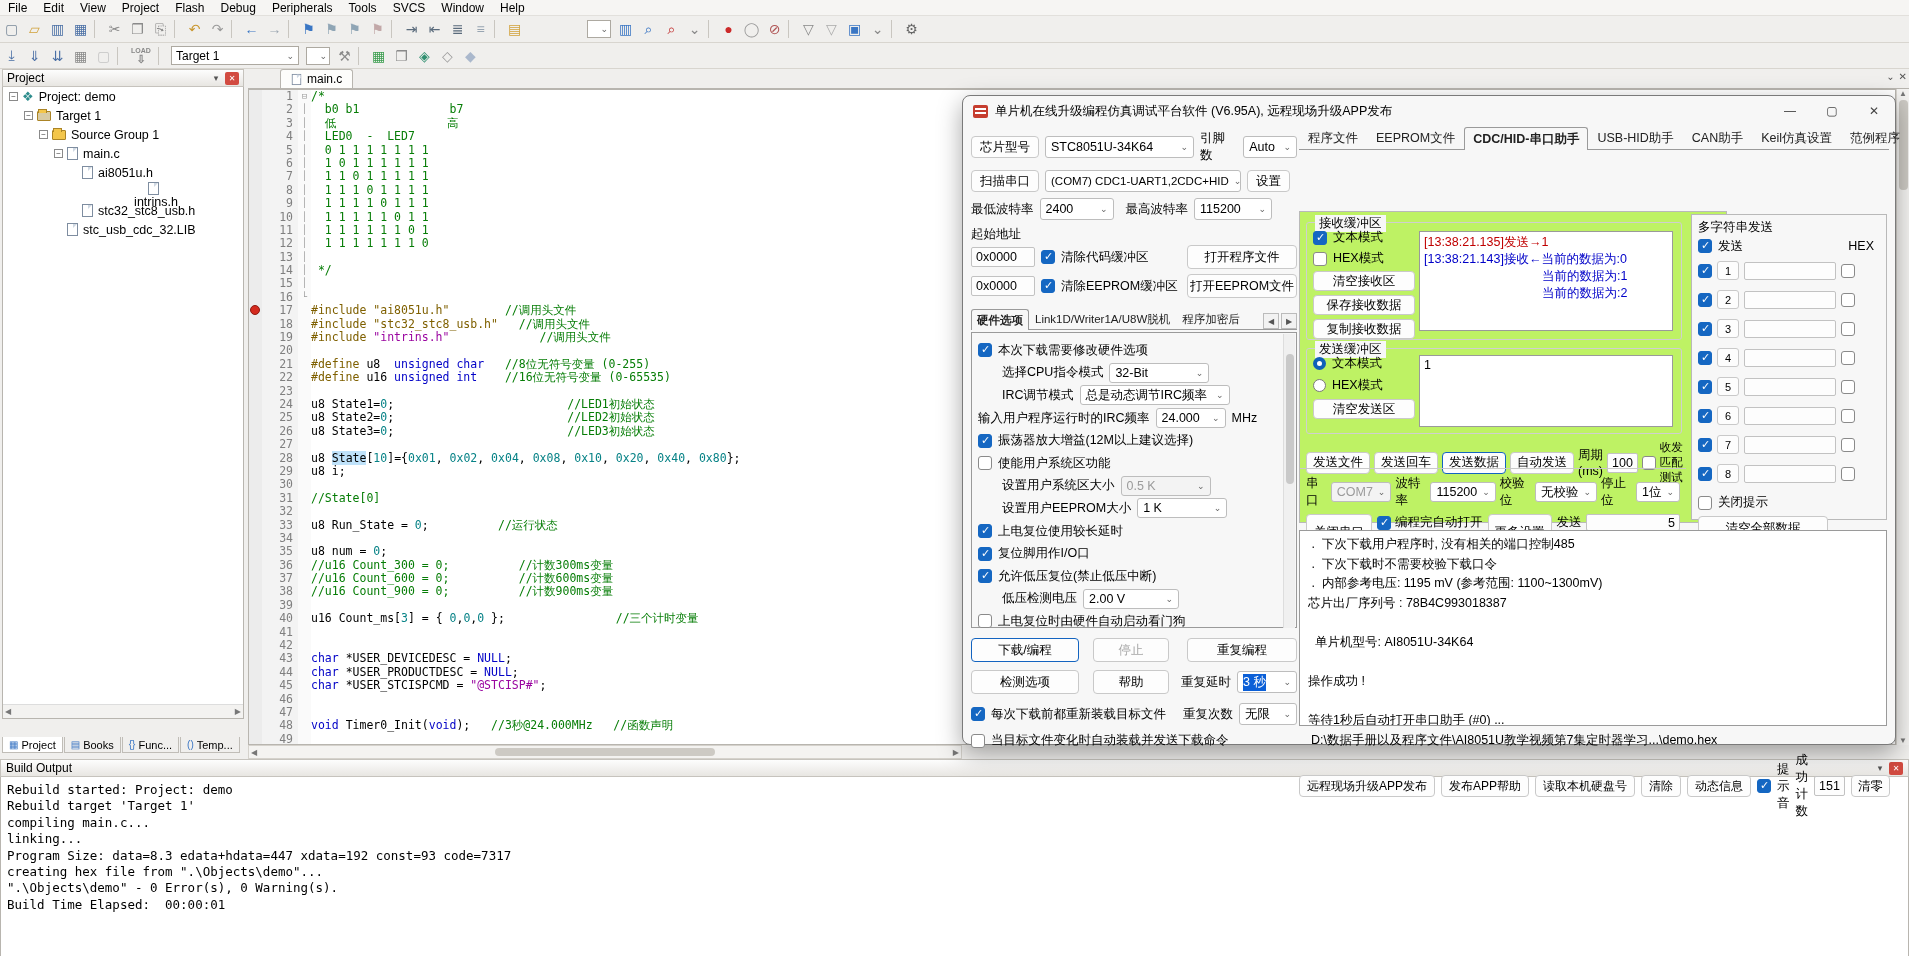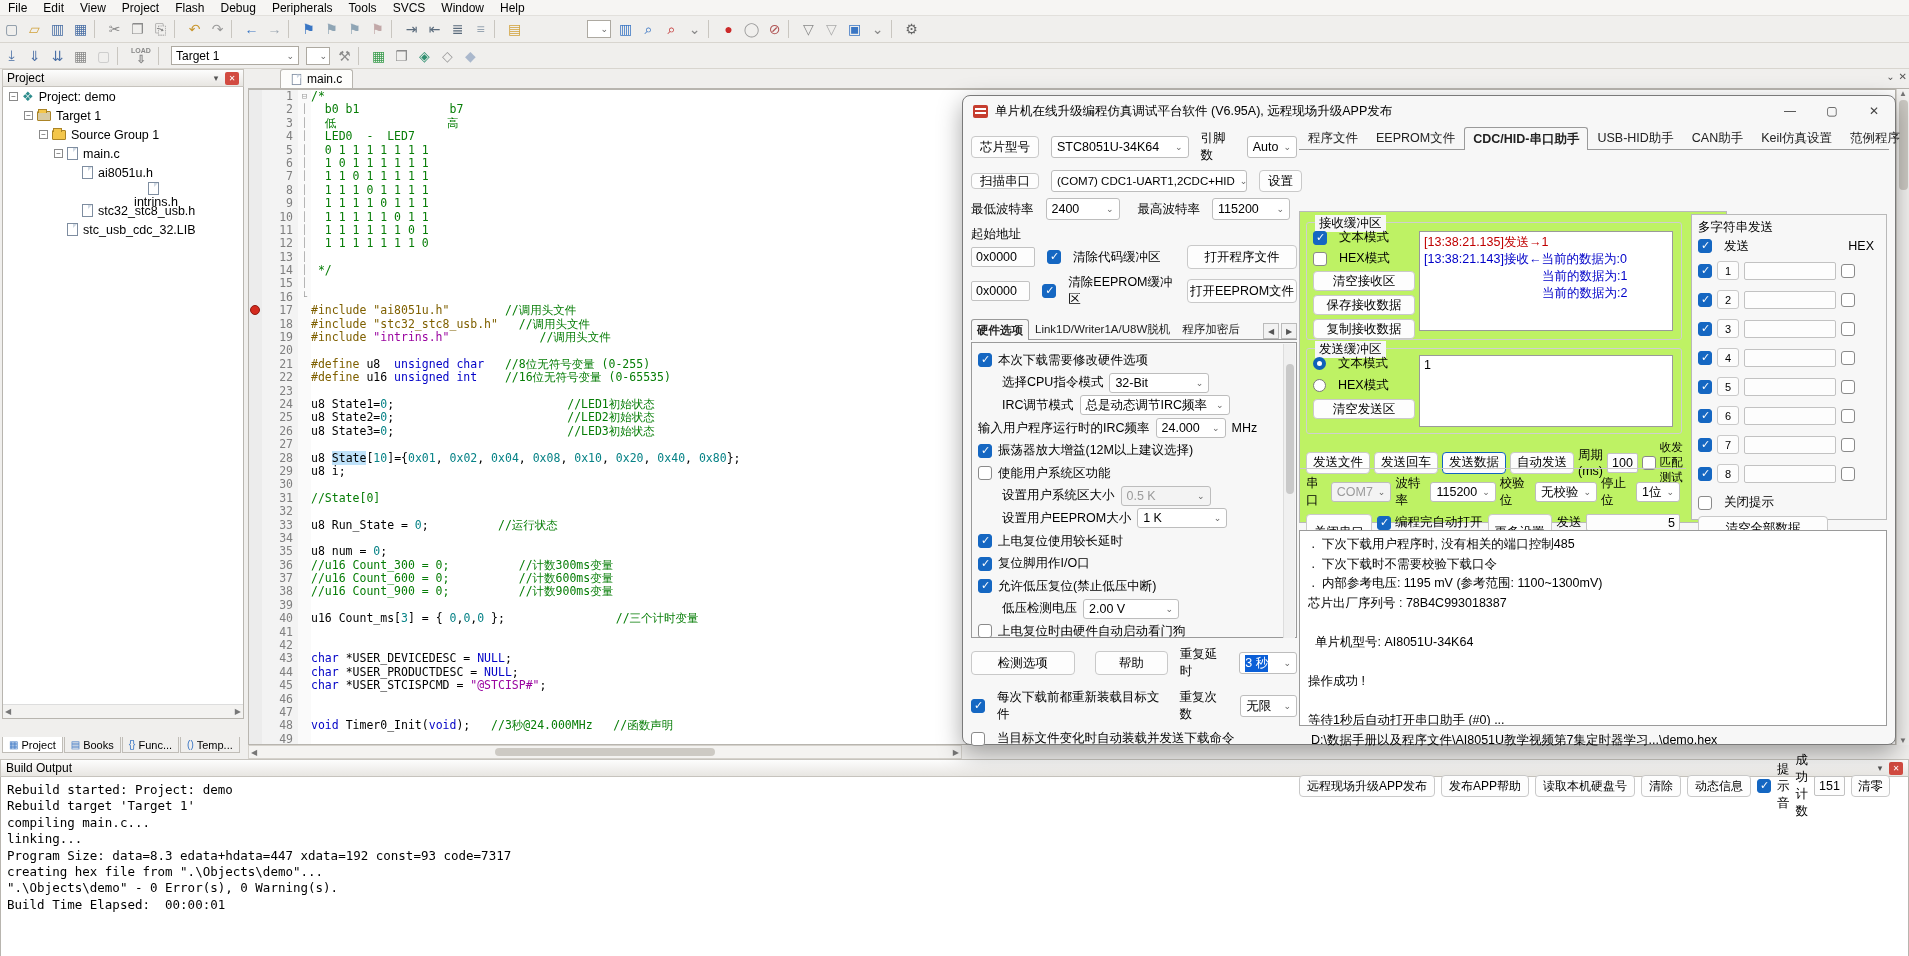--- a/index.html
+++ b/index.html
@@ -93,21 +93,21 @@
   .sel{display:inline-flex;align-items:center;justify-content:space-between;background:#fff;border:1px solid #bdbdbd;border-radius:3px;height:22px;padding:0 5px;white-space:nowrap;}
   .sel .car{font-size:9px;color:#666;margin-left:5px;}
   .sel.dis{color:#9b9b9b;background:#f3f3f3;}
   .field{background:#fdfdfd;border:1px solid #c2c2c2;border-radius:2px;height:20px;display:inline-flex;align-items:center;padding:0 4px;}
   .field.num{justify-content:flex-end;}
   .cb{width:14px;height:14px;border:1px solid #8a8a8a;border-radius:3px;background:#fff;flex:none;display:inline-block;position:relative;}
   .cb.on{background:#1567c2;border-color:#1567c2;}
   .cb.on::after{content:"✓";position:absolute;left:2px;top:-1px;color:#fff;font-size:11px;}
   .rad{width:13px;height:13px;border:1px solid #7a7a7a;border-radius:50%;background:#fff;flex:none;display:inline-block;}
   .rad.on{border:4px solid #1060b8;}
-  .lrow{display:flex;align-items:center;gap:12px;}
+  .lrow{display:flex;align-items:center;gap:6px;}
 
   .stc-left{position:absolute;left:8px;top:0;width:326px;}
   .stc-right{position:absolute;left:336px;top:0;width:590px;}
 
   .hw-tabs,.main-tabs{display:flex;align-items:flex-end;border-bottom:1px solid #9a9a9a;height:24px;}
   .tab{padding:3px 8px 2px;border:1px solid transparent;border-bottom:none;color:#222;white-space:nowrap;}
   .tab.active{background:#f7f7f7;border-color:#9a9a9a;border-radius:3px 3px 0 0;position:relative;top:1px;font-weight:bold;}
   .tab-arrows{margin-left:auto;display:flex;gap:2px;}
   .tab-arrows .ar{width:16px;height:16px;border:1px solid #bbb;background:#f2f2f2;display:inline-flex;align-items:center;justify-content:center;font-size:8px;color:#555;}
 
@@ -648,21 +648,21 @@
               <span>STC8051U-34K64</span>
               <span class="car">⌄</span>
             </span>
           <span>引脚数</span>
           <span class="sel" style="width:54px">
               <span>Auto</span>
               <span class="car">⌄</span>
             </span>
         </div>
         <div class="lrow" style="margin-top:6px;">
-          <span class="sbtn" style="height:16px">扫描串口</span>
+          <span class="sbtn" style="height:22px">扫描串口</span>
           <span class="sel" style="width:196px;font-size:11.5px">
               <span>(COM7) CDC1-UART1,2CDC+HID</span>
               <span class="car">⌄</span>
             </span>
           <span class="sbtn" style="height:22px">设置</span>
         </div>
         <div class="lrow" style="margin-top:6px;">
           <span>最低波特率</span>
           <span class="sel" style="width:74px">
               <span>2400</span>
@@ -772,20 +772,25 @@
                 <span>2.00 V</span>
                 <span class="car">⌄</span>
               </span>
             </div>
             <div class="optrow">
               <span class="cb"></span>
               <span>上电复位时由硬件自动启动看门狗</span>
             </div>
           </div>
 
+        <div class="lrow" style="margin-top:10px;">
+          <span class="sbtn primary" style="width:108px">下载/编程</span>
+          <span class="sbtn disabled" style="width:76px;margin-left:8px">停止</span>
+          <span class="sbtn" style="width:110px;margin-left:auto">重复编程</span>
+        </div>
         <div class="lrow" style="margin-top:8px;">
           <span class="sbtn" style="width:108px">检测选项</span>
           <span class="sbtn" style="width:76px;margin-left:8px">帮助</span>
           <span style="margin-left:auto">重复延时</span>
           <span class="sel" style="width:60px">
               <span class="selhl">3 秒</span>
               <span class="car">⌄</span>
             </span>
         </div>
         <div class="lrow" style="margin-top:9px;">

